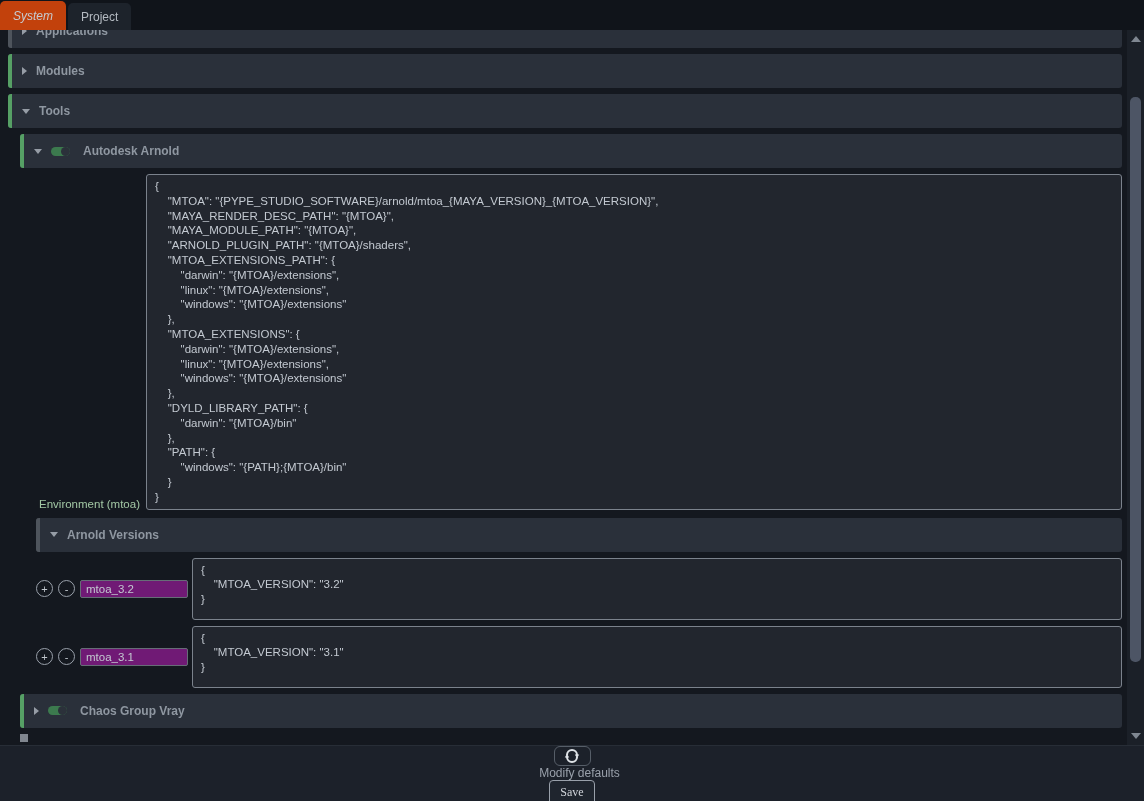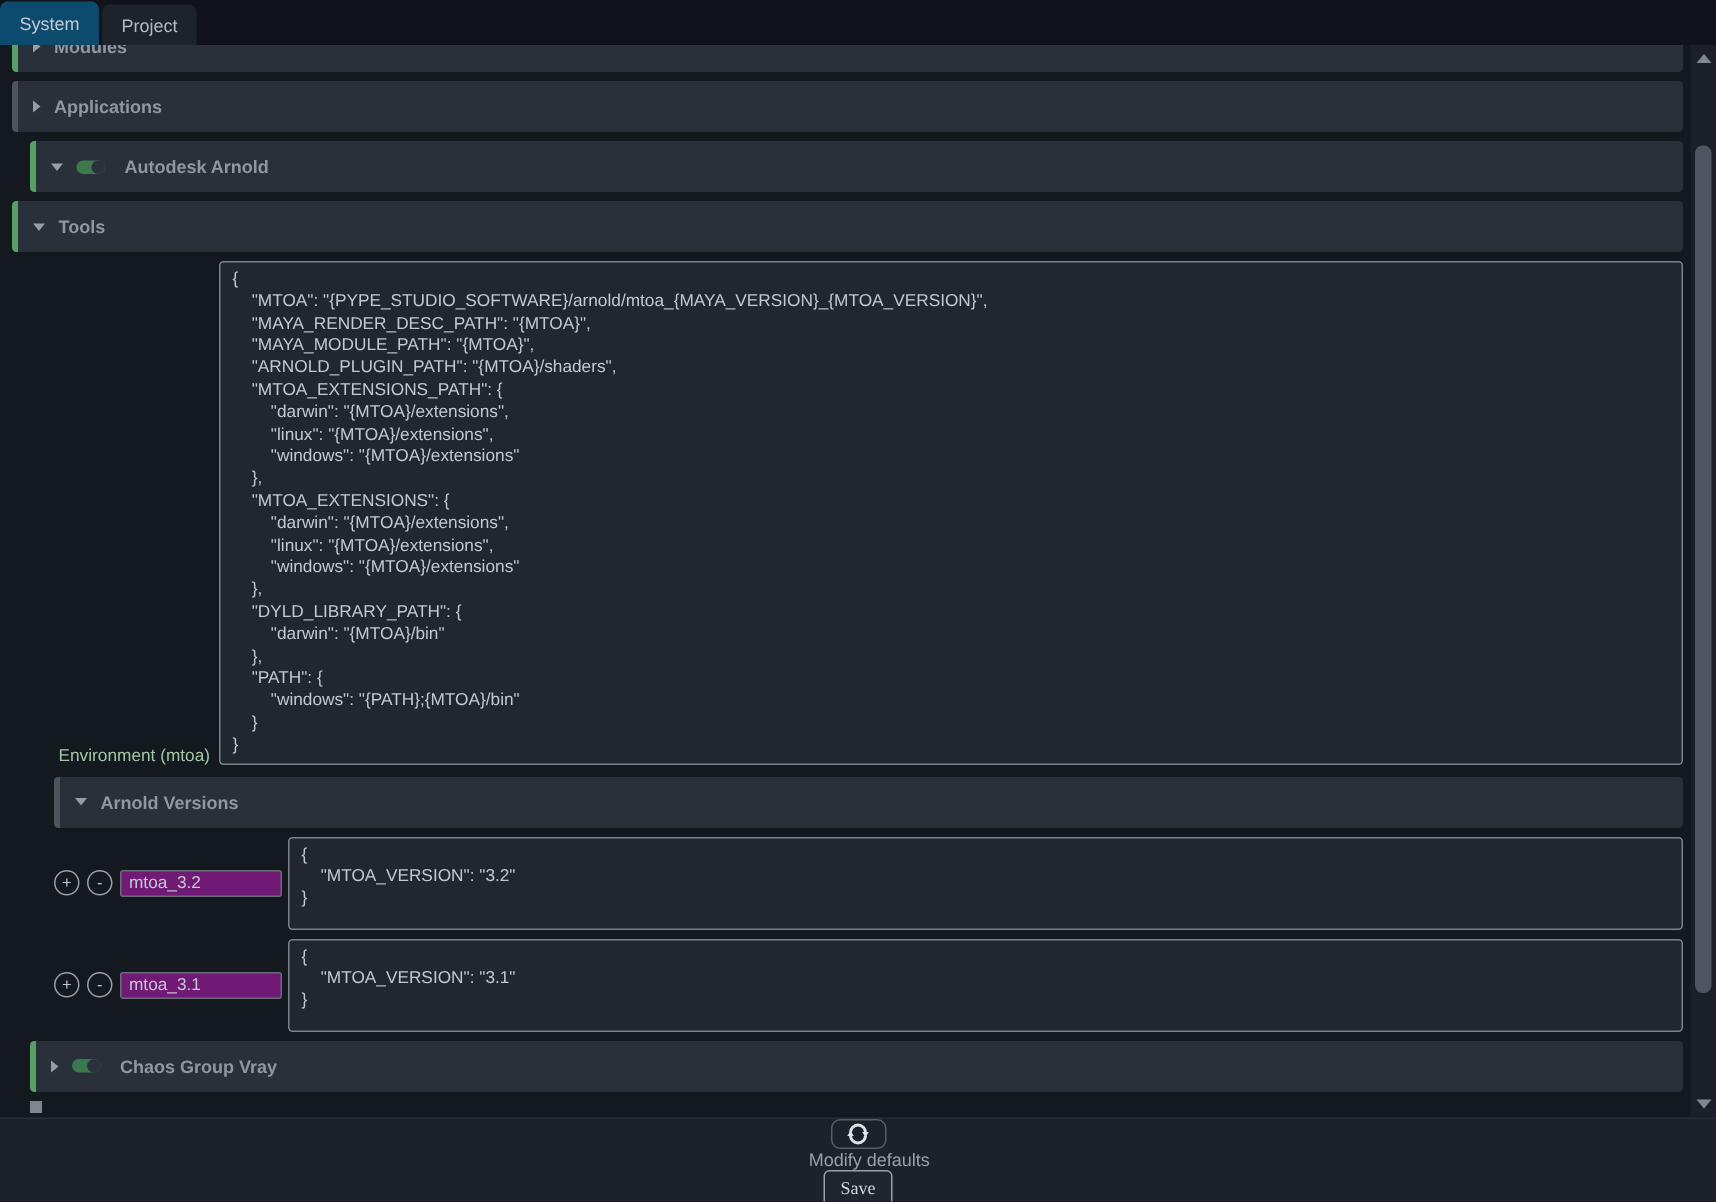--- a/index.html
+++ b/index.html
@@ -7,21 +7,21 @@
   body {
     background:#14181f;
     font-family:"Liberation Sans", sans-serif;
     color:#c3c9d1;
     position:relative;
   }
   
   .tabbar { position:absolute; top:0; left:0; right:0; height:30px; background:#10141a; display:flex; align-items:flex-end; }
   .tab { height:27px; padding:0 13px; display:flex; align-items:center; font-size:12px; color:#c6cbd1;
          border-radius:5px 5px 0 0; margin-right:2px; cursor:default; }
-  .tab.active { background:#0c4a6e; height:29px; }
+  .tab.active { background:#c2410c; height:29px;font-style:italic; }
   .tab.inactive { background:#1d232b; color:#b4bac1;align-items:center; }
   
   .viewport { position:absolute; top:30px; left:0; right:17px; bottom:56px; overflow:hidden; padding:0 5px 0 8px; }
   .sections { margin-top:-16px; }
   
   .sec-header { height:34px; background:#2a303a; border-radius:3px; display:flex; align-items:center;
                 margin-bottom:6px; font-weight:bold; font-size:12px; color:#8f97a1; }
   .sec-header .bar { width:4px; align-self:stretch; border-radius:3px 0 0 3px; margin-right:8px; }
   .bar-green { background:#56a065; }
   .bar-gray  { background:#4e545c; }
@@ -75,42 +75,42 @@
     </div>
   <div class="tab inactive">
       <span>Project</span>
     </div>
 </div>
 
 <div class="viewport">
   <div class="sections">
 
     <div class="sec-header">
+      <span class="bar bar-gray"></span>
+      <span class="tri tri-right"></span>
+      <span>Applications</span>
+    </div>
+
+    <div class="sec-header">
       <span class="bar bar-green"></span>
       <span class="tri tri-right"></span>
       <span>Modules</span>
     </div>
 
     <div class="sec-header">
-      <span class="bar bar-gray"></span>
-      <span class="tri tri-right"></span>
-      <span>Applications</span>
+      <span class="bar bar-green"></span>
+      <span class="tri tri-down"></span>
+      <span>Tools</span>
     </div>
 
     <div class="sec-header indent1">
       <span class="bar bar-green"></span>
       <span class="tri tri-down"></span>
       <span class="toggle"></span>
       <span>Autodesk Arnold</span>
-    </div>
-
-    <div class="sec-header">
-      <span class="bar bar-green"></span>
-      <span class="tri tri-down"></span>
-      <span>Tools</span>
     </div>
 
     <div class="env-row">
       <div class="env-label">Environment (mtoa)</div>
       <div class="jsonbox">{
     "MTOA": "{PYPE_STUDIO_SOFTWARE}/arnold/mtoa_{MAYA_VERSION}_{MTOA_VERSION}",
     "MAYA_RENDER_DESC_PATH": "{MTOA}",
     "MAYA_MODULE_PATH": "{MTOA}",
     "ARNOLD_PLUGIN_PATH": "{MTOA}/shaders",
     "MTOA_EXTENSIONS_PATH": {

